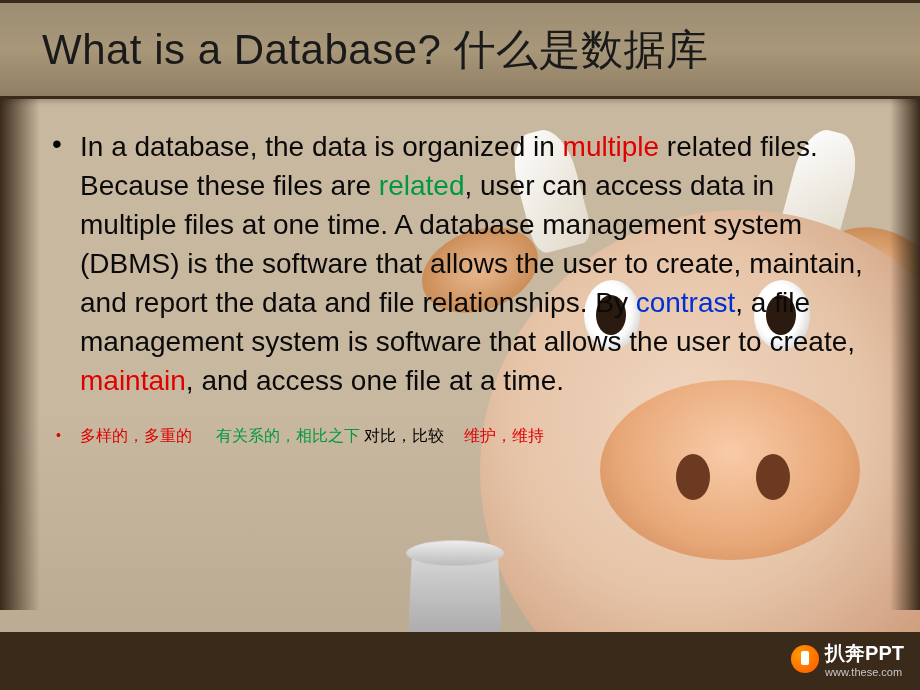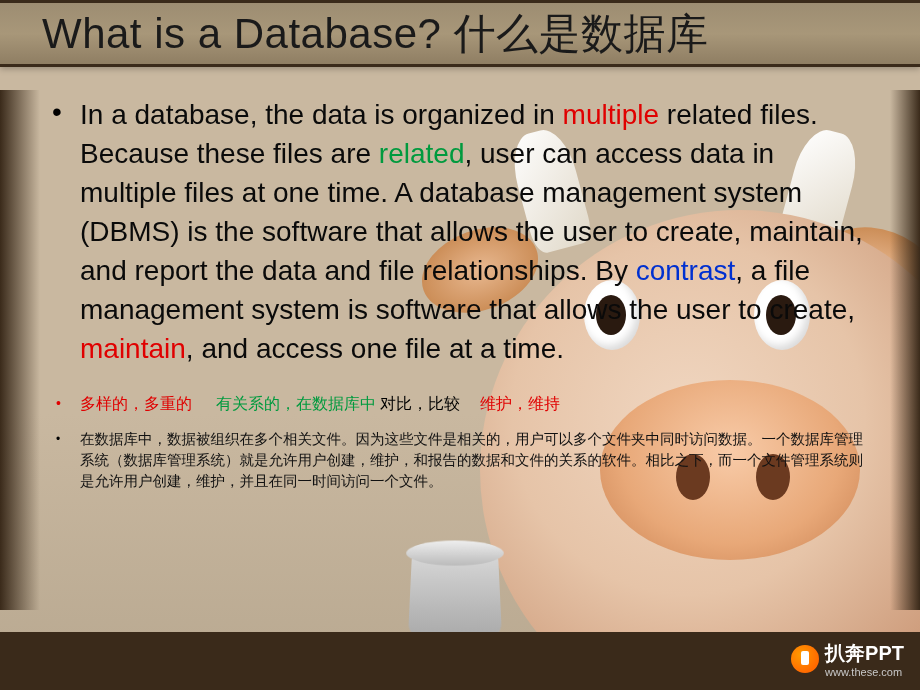--- a/index.html
+++ b/index.html
@@ -64,21 +64,21 @@
   }
   .dark-band-top {
     position:absolute; left:0; right:0; top:0; height:26px;
     background:#3a2a1a;
   }
   .side-shade-l { position:absolute; left:0; top:90px; width:40px; height:520px; background:linear-gradient(90deg,#3a2a1a 0%, rgba(58,42,26,0) 100%);}
   .side-shade-r { position:absolute; right:0; top:90px; width:30px; height:520px; background:linear-gradient(270deg,#3a2a1a 0%, rgba(58,42,26,0) 100%);}
 
   .title-bar {
     position: relative;
-    height: 67px;
+    height: 99px;
     background: linear-gradient(180deg, #9d8d72 0%, #a89779 50%, #8f7e63 100%);
     border-top: 3px solid #3a2a1a;
     border-bottom: 3px solid #3a2a1a;
     display: flex; align-items: center;
     padding-left: 42px;
     box-shadow: 0 2px 6px rgba(0,0,0,0.25);
   }
   .title-bar h1 {
     font-size: 42px;
     font-weight: 400;
@@ -170,25 +170,22 @@
       <li>
         <p class="main-para">
           <span>In a database, the data is organized in </span><span class="red">multiple</span><span> related files. Because these files are </span><span class="green">related</span><span>, user can access data in multiple files at one time. A database management system (DBMS) is the software that allows the user to create, maintain, and report the data and file relationships. By </span><span class="blue">contrast</span><span>, a file management system is software that allows the user to create, </span><span class="red">maintain</span><span>, and access one file at a time.</span>
         </p>
       </li>
     </ul>
 
     <ul class="sub">
       <li class="gloss-li">
         <p class="gloss">
-          <span class="g-red">多样的，多重的</span>&nbsp;&nbsp;&nbsp;&nbsp;&nbsp;&nbsp;<span class="g-green">有关系的，在数据库中</span>&nbsp;<span class="g-black">对比，比较</span>&nbsp;&nbsp;&nbsp;&nbsp;&nbsp;<span class="g-red">维护，维持</span>
+          <span class="g-red">多样的，多重的</span>&nbsp;&nbsp;&nbsp;&nbsp;&nbsp;&nbsp;<span class="g-green">有关系的，相比之下</span>&nbsp;<span class="g-black">对比，比较</span>&nbsp;&nbsp;&nbsp;&nbsp;&nbsp;<span class="g-red">维护，维持</span>
         </p>
-      </li>
-      <li class="trans-li">
-        <p class="trans">在数据库中，数据被组织在多个相关文件。因为这些文件是相关的，用户可以多个文件夹中同时访问数据。一个数据库管理系统（数据库管理系统）就是允许用户创建，维护，和报告的数据和文件的关系的软件。相比之下，而一个文件管理系统则是允许用户创建，维护，并且在同一时间访问一个文件。</p>
       </li>
     </ul>
   </div>
 
   <div class="watermark">
     <div class="wm-logo"></div>
     <div>
       <span>扒奔PPT</span>
       <span class="wm-sub">www.these.com</span>
     </div>

